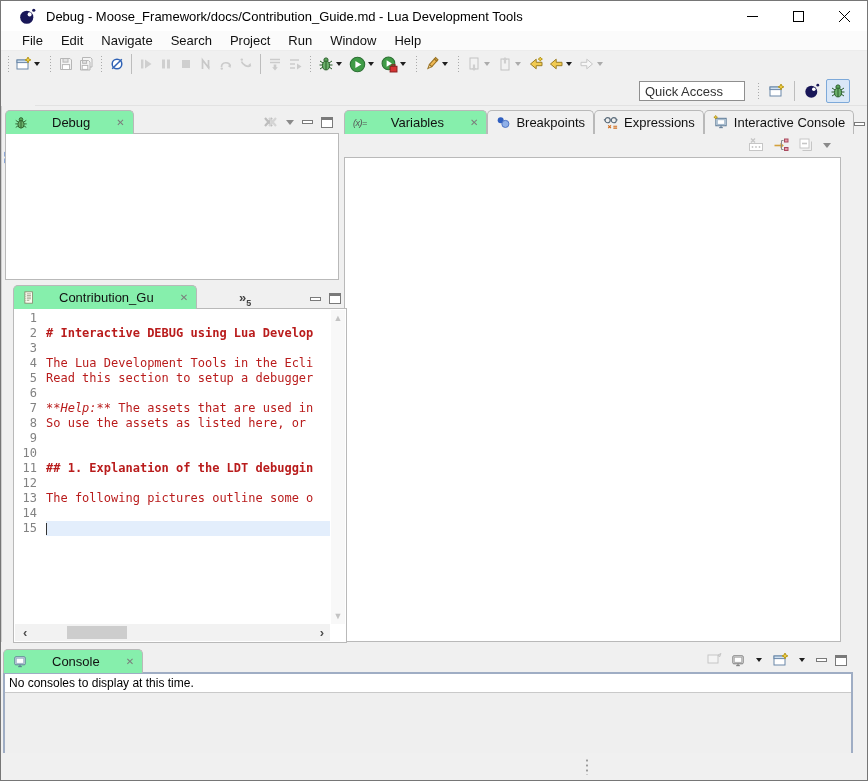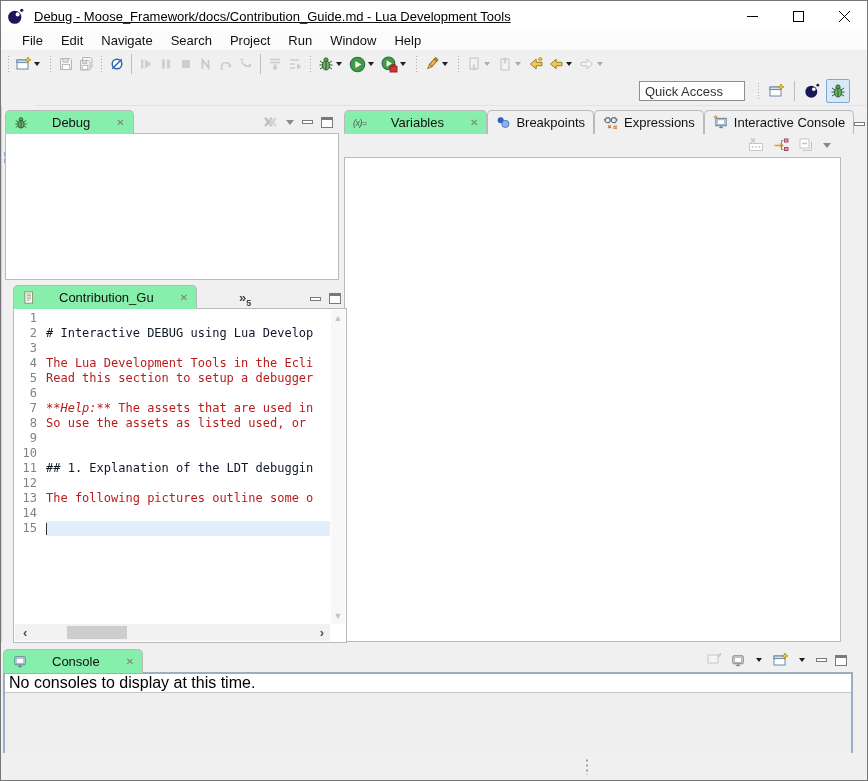--- a/index.html
+++ b/index.html
@@ -1,20 +1,20 @@
 <!DOCTYPE html>
 <html><head>
 <meta charset="utf-8">
 <style>
   * { box-sizing:border-box; margin:0; padding:0; }
   body { margin:0; background:#c8c8c8; font-family:"Liberation Sans",sans-serif; }
   .window { position:relative; width:868px; height:781px; background:#f0f0f0; border:1px solid #767676; overflow:hidden; font-size:13px; color:#111; }
 
   
-  .titlebar { height:30px; background:#fff; display:flex; align-items:center; padding-left:6px;text-decoration:underline; }
+  .titlebar { height:30px; background:#fff; display:flex; align-items:center; padding-left:18px; }
   .title-text { margin-left:10px; color:#000; }
   .win-btns { margin-left:auto; display:flex; height:100%; }
   .win-btn { width:46px; display:flex; align-items:center; justify-content:center; }
 
   
   .menubar { height:20px; background:#fbfbfb; display:flex; align-items:center; padding-left:12px; border-bottom:1px solid #ececec; }
   .menu-item { padding:1px 9px; }
 
   
   .toolbar { height:26px; display:flex; align-items:center; padding:0 2px; }
@@ -55,32 +55,32 @@
   #right-trim    { left:847px; top:105px; width:19px; height:536px; border-left:1px solid #cfcfcf; display:flex; flex-direction:column; align-items:center; padding-top:3px; gap:9px; }
   #statusbar     { position:absolute; left:0; right:0; bottom:0; height:27px; background:#f0f0f0; }
   .drag-dots { position:absolute; left:584px; top:5px; width:4px; height:17px; background-image:radial-gradient(circle,#9a9a9a 1px,transparent 1.2px); background-size:4px 5px; }
 
   
   .editor-content { position:absolute; top:25px; left:0; right:0; bottom:0; background:#fff; border:1px solid #b9b9b9; }
   .code-scroll { position:absolute; top:2px; left:1px; right:16px; bottom:18px; overflow:hidden; }
   .line { display:flex; height:15px; line-height:15px; font-family:"DejaVu Sans Mono",monospace; font-size:12px; }
   .ln { width:31px; text-align:right; padding-right:9px; color:#828282; flex:none; }
   .ct { flex:1; white-space:pre; color:#b91c1c; overflow:hidden; }
-  .md-heading .ct { color:#0f172a; font-weight:normal; }
+  .md-heading .ct { color:#b91c1c; font-weight:bold; }
   .line.cur .ct { background:#e3eefc; }
   .it { font-style:italic; }
   .caret { display:inline-block; width:1px; height:12px; background:#333; vertical-align:text-bottom; }
   .vscroll { position:absolute; top:1px; right:1px; width:14px; bottom:18px; background:#f8f8f8; display:flex; flex-direction:column; justify-content:space-between; align-items:center; color:#c3c3c3; font-size:9px; padding:3px 0; }
   .hscroll { position:absolute; left:1px; right:16px; bottom:1px; height:17px; background:#f2f2f2; }
   .hs-arrow { position:absolute; top:1px; font-size:13px; font-weight:bold; color:#4d4d4d; }
   .hthumb { position:absolute; left:52px; width:60px; top:2px; height:13px; background:#cdcdcd; }
 
   
   .console-content { position:absolute; top:25px; left:0; right:0; bottom:0; border:2px solid #9fadc4; background:#efefef; }
-  .console-msg { height:19px; line-height:18px; background:#fff; border-bottom:1px solid #c9c9c9; font-size:16px; padding-left:4px; color:#000; }
+  .console-msg { height:19px; line-height:18px; background:#fff; border-bottom:1px solid #c9c9c9; font-size:12px; padding-left:4px; color:#000; }
 
   svg { display:block; }
 </style>
 </head>
 <body>
 
 <div class="window">
 
   <div class="titlebar">
     <span>
@@ -524,21 +524,21 @@
         <div class="line">
             <span class="ln">6</span>
             <span class="ct"></span>
           </div>
         <div class="line">
             <span class="ln">7</span>
             <span class="ct"><span class="it">**Help:**</span><span> The assets that are used in</span></span>
           </div>
         <div class="line">
             <span class="ln">8</span>
-            <span class="ct">So use the assets as listed used, or </span>
+            <span class="ct">So use the assets as listed here, or </span>
           </div>
         <div class="line">
             <span class="ln">9</span>
             <span class="ct"></span>
           </div>
         <div class="line">
             <span class="ln">10</span>
             <span class="ct"></span>
           </div>
         <div class="line md-heading">

